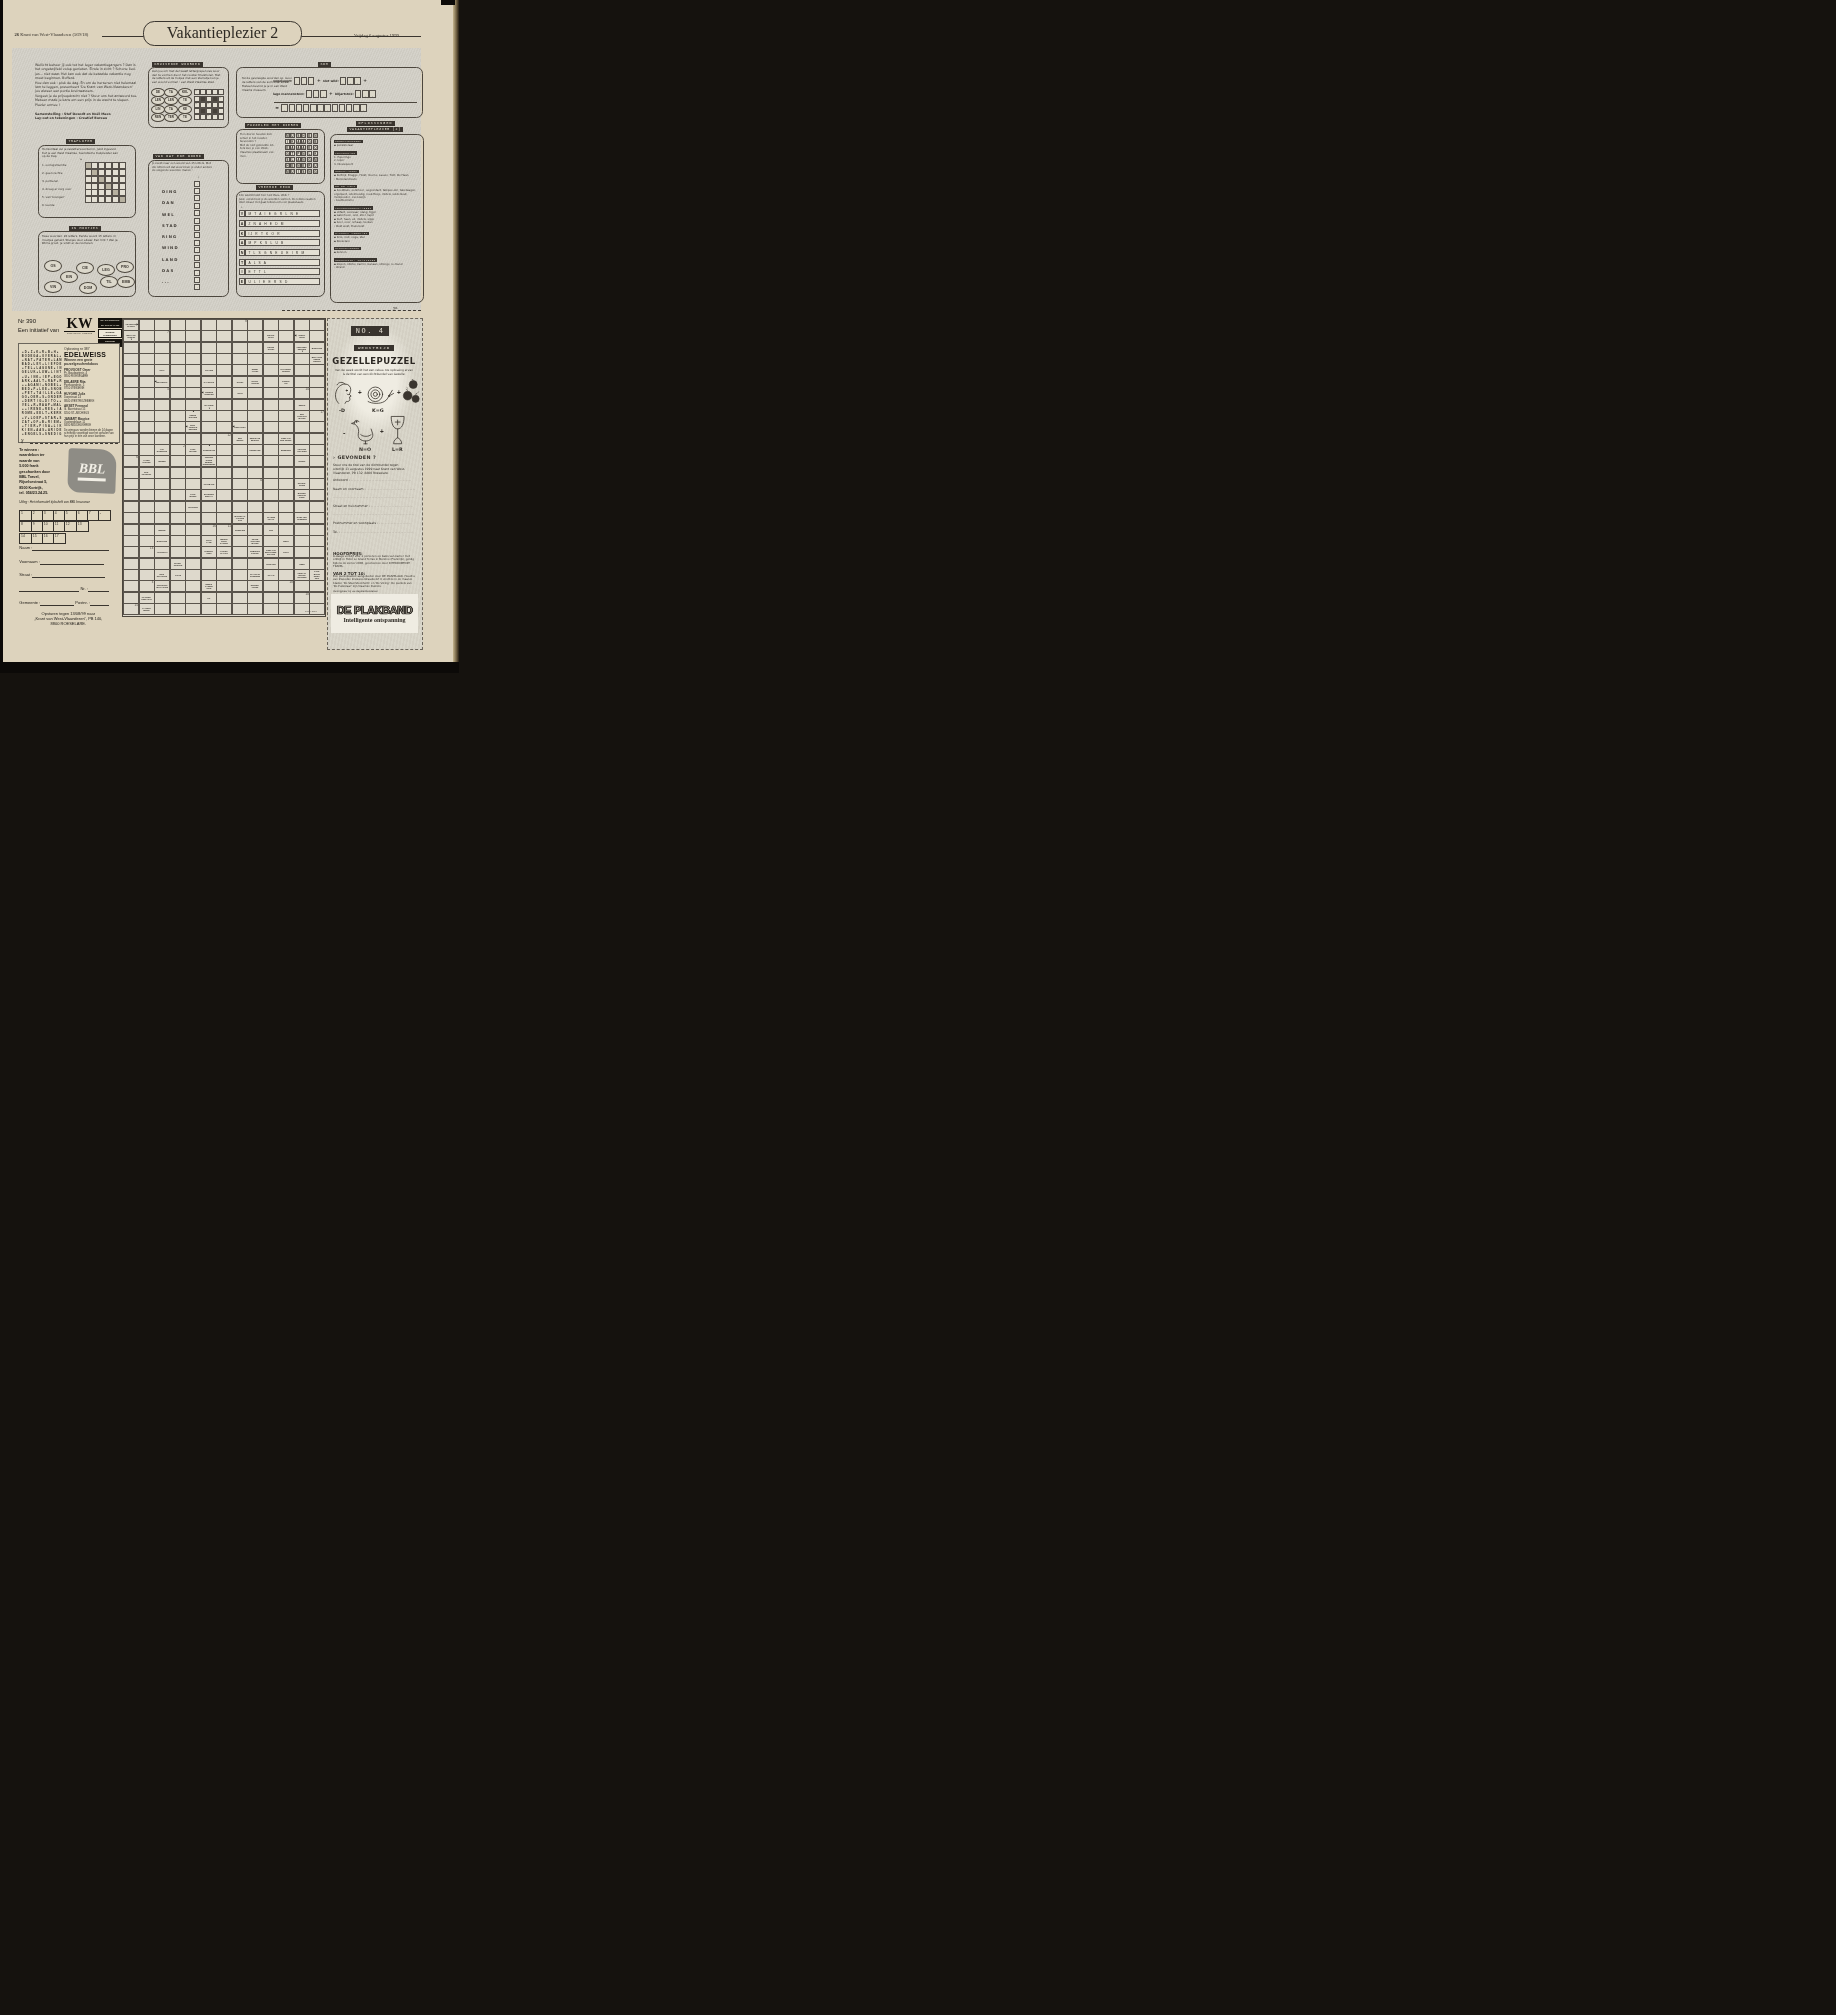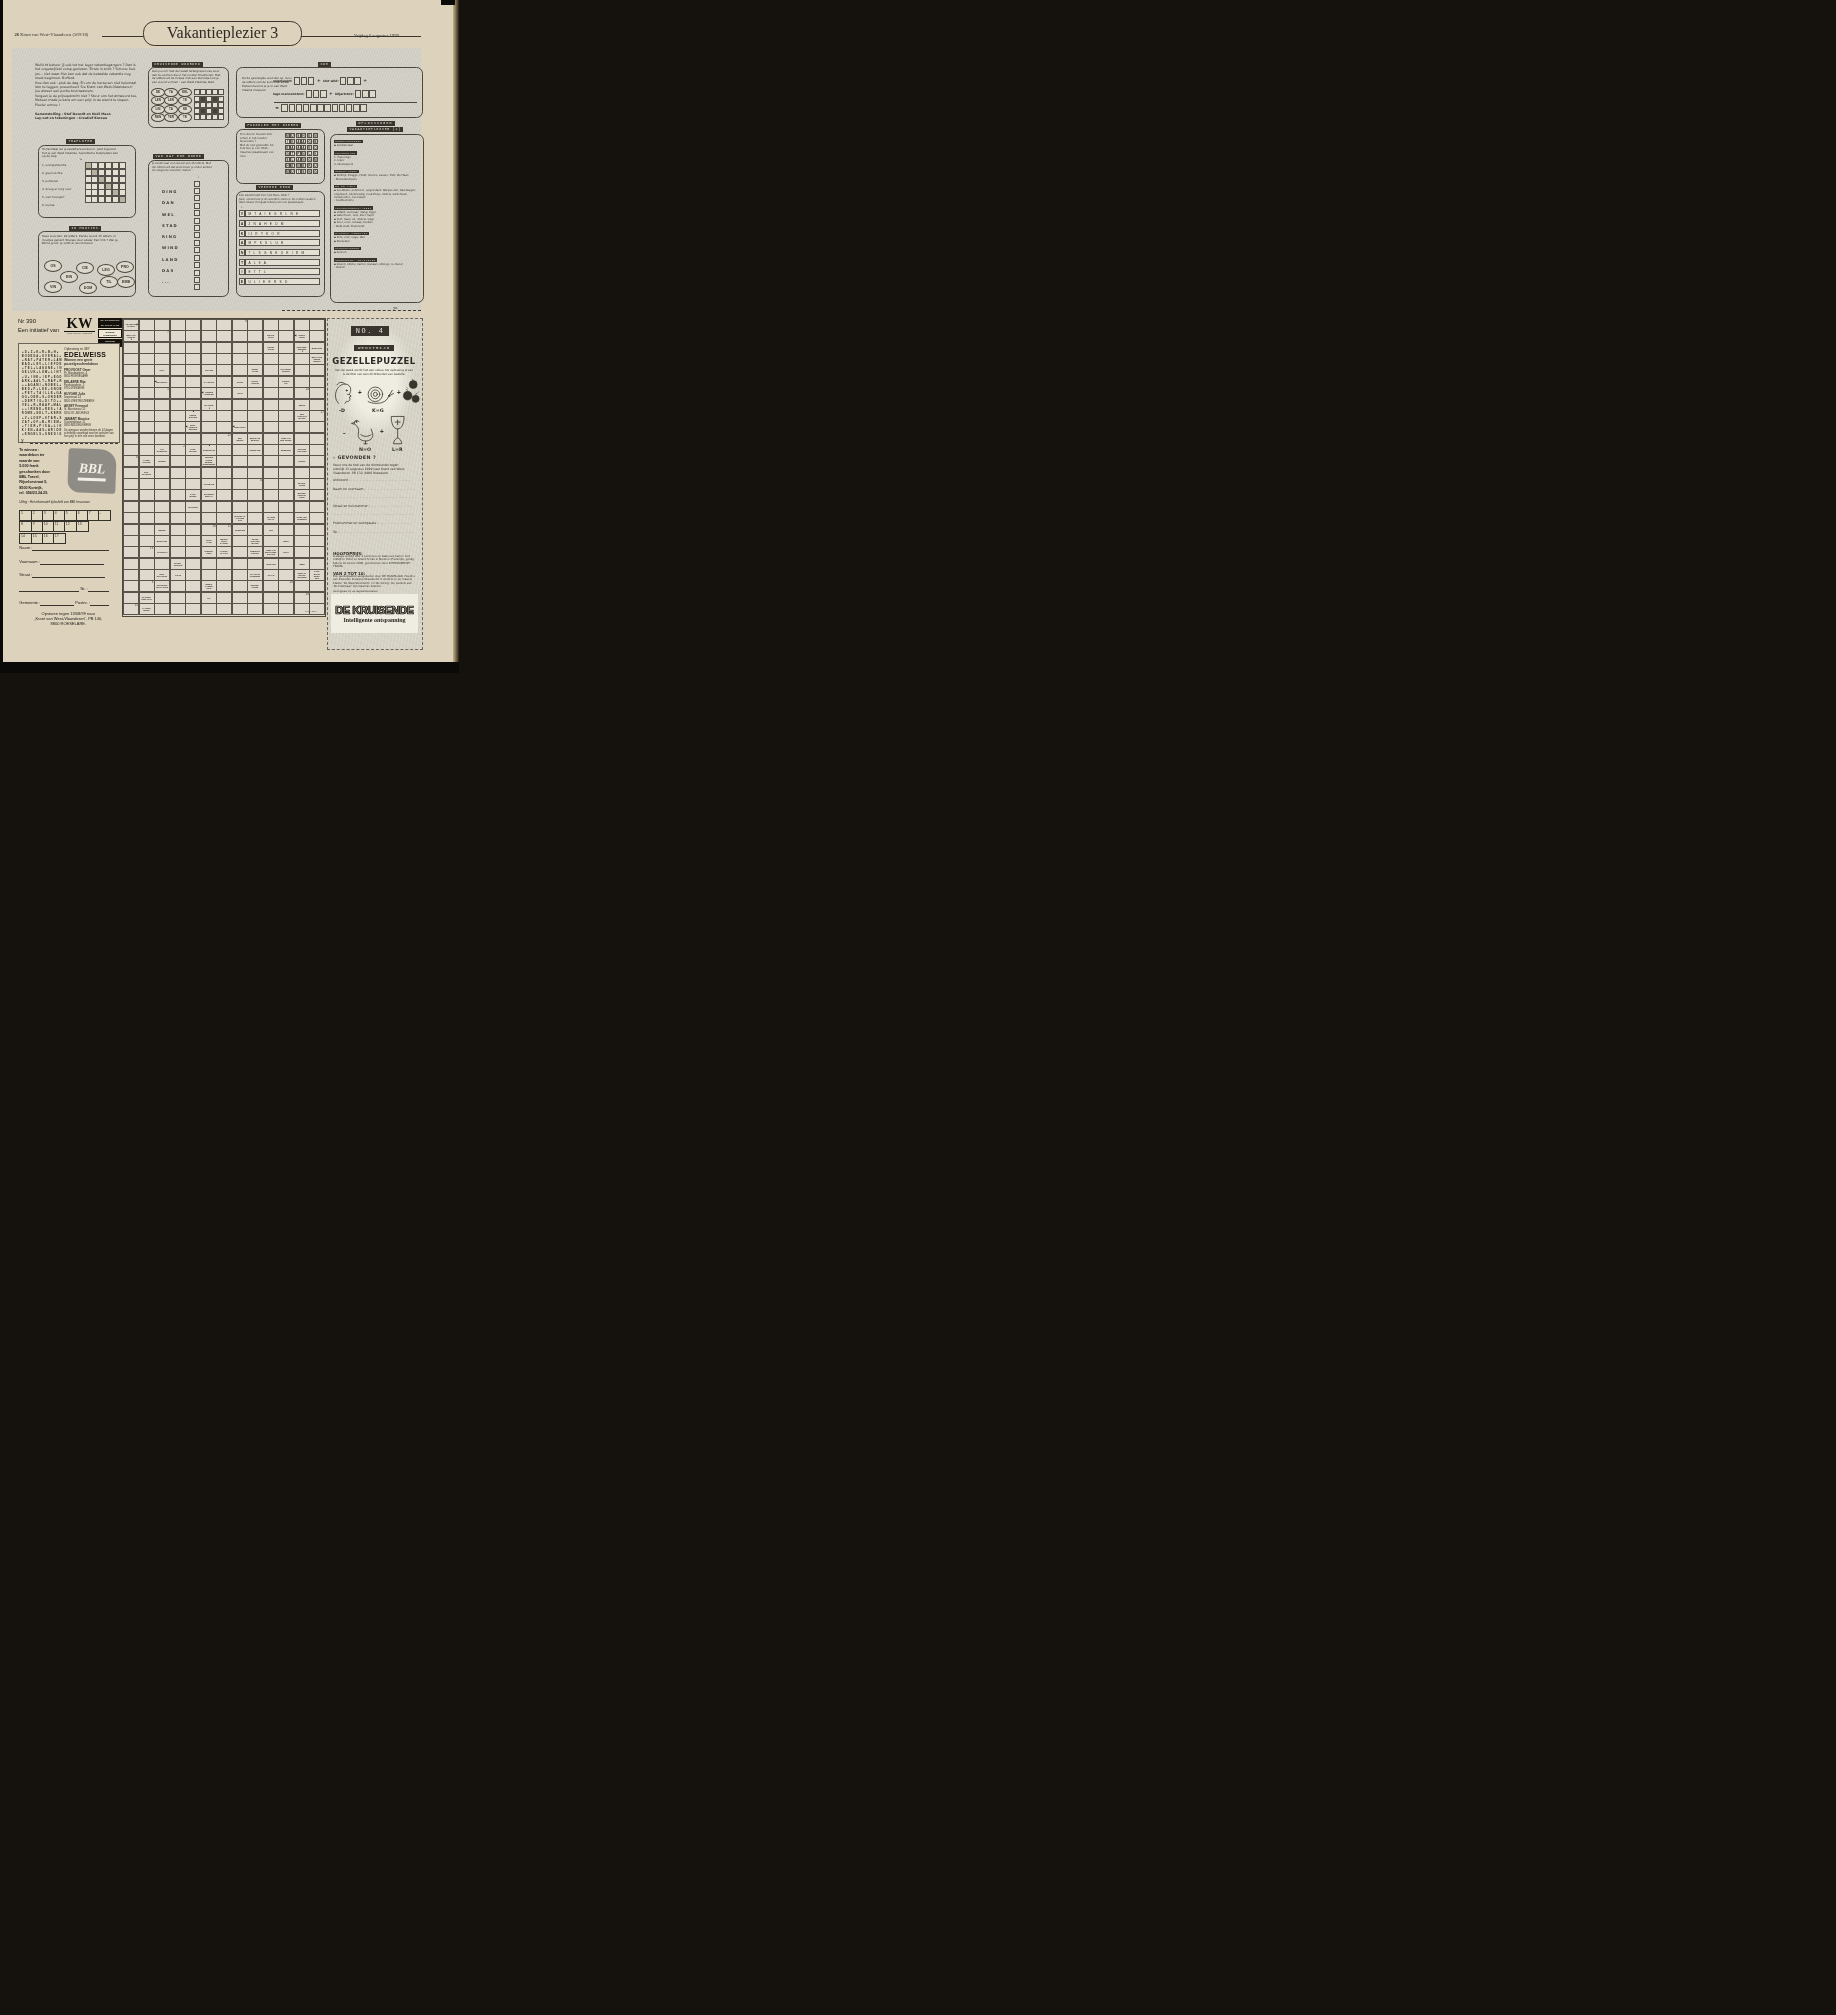--- a/index.html
+++ b/index.html
@@ -52,21 +52,21 @@
   <div class="abs" style="left:0;top:0;width:3.2px;height:673px;background:#0c0a08;"></div>
   <div class="abs" style="left:0;top:662px;width:459px;height:11.3px;background:#0c0a08;"></div>
   <div class="abs" style="left:453px;top:0;width:6px;height:662px;background:linear-gradient(90deg,#c4b48d,#6b5c40 60%,#221b12);"></div>
   <div class="abs" style="left:441px;top:0;width:13.7px;height:4.8px;background:#0c0a08;"></div>
 
   <div class="abs serif" style="left:14.5px;top:32px;font-size:4.6px;"><b>26</b>&nbsp;Krant van West-Vlaanderen (569/18)</div>
   <div class="abs" style="left:102px;top:36px;width:42px;height:0.8px;background:#3a352f;"></div>
   <div class="abs" style="left:300px;top:36px;width:121px;height:0.8px;background:#3a352f;"></div>
   <div class="abs serif" style="left:143px;top:21px;width:157px;height:22.6px;border:0.8px solid #3a352f;border-radius:11.3px;
        display:flex;align-items:center;justify-content:center;font-size:16px;color:#2e2a24;background:#ddd3bd;">
-    <span>Vakantieplezier 3</span>
+    <span>Vakantieplezier 2</span>
   </div>
   <div class="abs serif" style="left:354px;top:33px;font-size:4.6px;">Vrijdag 6 augustus 1999</div>
 
   <div class="abs graypanel" style="left:12px;top:48px;width:409px;height:263px;"></div>
 
   <div class="abs hand" id="intro-lines" style="left:35px;top:63px;width:109px;font-size:3.3px;line-height:4.4px;">
       <div>Wellicht behoor jij ook tot het leger vakantiegangers ? Dan is</div>
       <div>het ongetwijfeld volop genieten. Einde in zicht ? Schone lied-</div>
       <div>jes... niet waar. Het kan ook dat de betaalde vakantie nog</div>
       <div>moet beginnen. Bofferd.</div>
@@ -1117,17 +1117,17 @@
   <div class="abs hand" style="left:333px;top:571px;font-size:4px;font-weight:bold;">VAN 2 TOT 10:</div>
   <div class="abs hand" id="wed-v2" style="left:333px;top:575px;width:85px;font-size:2.7px;line-height:3.4px;">
       <div>Een puzzelpakket aangeboden door DE PUZZELAAR. Houdt u</div>
       <div>van Zweedse kruiswoordraadsels? U vindt ze in de maand-</div>
       <div>bladen 'De Stad Stockholm' en 'De Viking'. De puzzels van</div>
       <div>'De Puzzelaar' zijn Vlaamse Puzzels.</div>
     </div>
   <div class="abs hand" style="left:333px;top:590px;font-size:2.4px;">Verkrijgbaar bij uw dagbladhandelaar</div>
 
   <div class="abs" style="left:331px;top:594px;width:87px;height:39px;background:#efece2;display:flex;flex-direction:column;align-items:center;justify-content:center;">
-    <div style="font-size:11px;font-weight:bold;letter-spacing:-0.4px;color:#9a958a;-webkit-text-stroke:0.5px #1d1a15;text-shadow:0.4px 0.4px 0 #1d1a15,-0.4px -0.4px 0 #1d1a15,0.4px -0.4px 0 #1d1a15,-0.4px 0.4px 0 #1d1a15;">DE KRUISENDE</div>
+    <div style="font-size:11px;font-weight:bold;letter-spacing:-0.4px;color:#9a958a;-webkit-text-stroke:0.5px #1d1a15;text-shadow:0.4px 0.4px 0 #1d1a15,-0.4px -0.4px 0 #1d1a15,0.4px -0.4px 0 #1d1a15,-0.4px 0.4px 0 #1d1a15;">DE PLAKBAND</div>
     <div class="serif" style="font-size:6px;font-weight:bold;color:#2b2722;margin-top:1.2px;">Intelligente ontspanning</div>
   </div>
 </div>
 
 
 </body></html>

